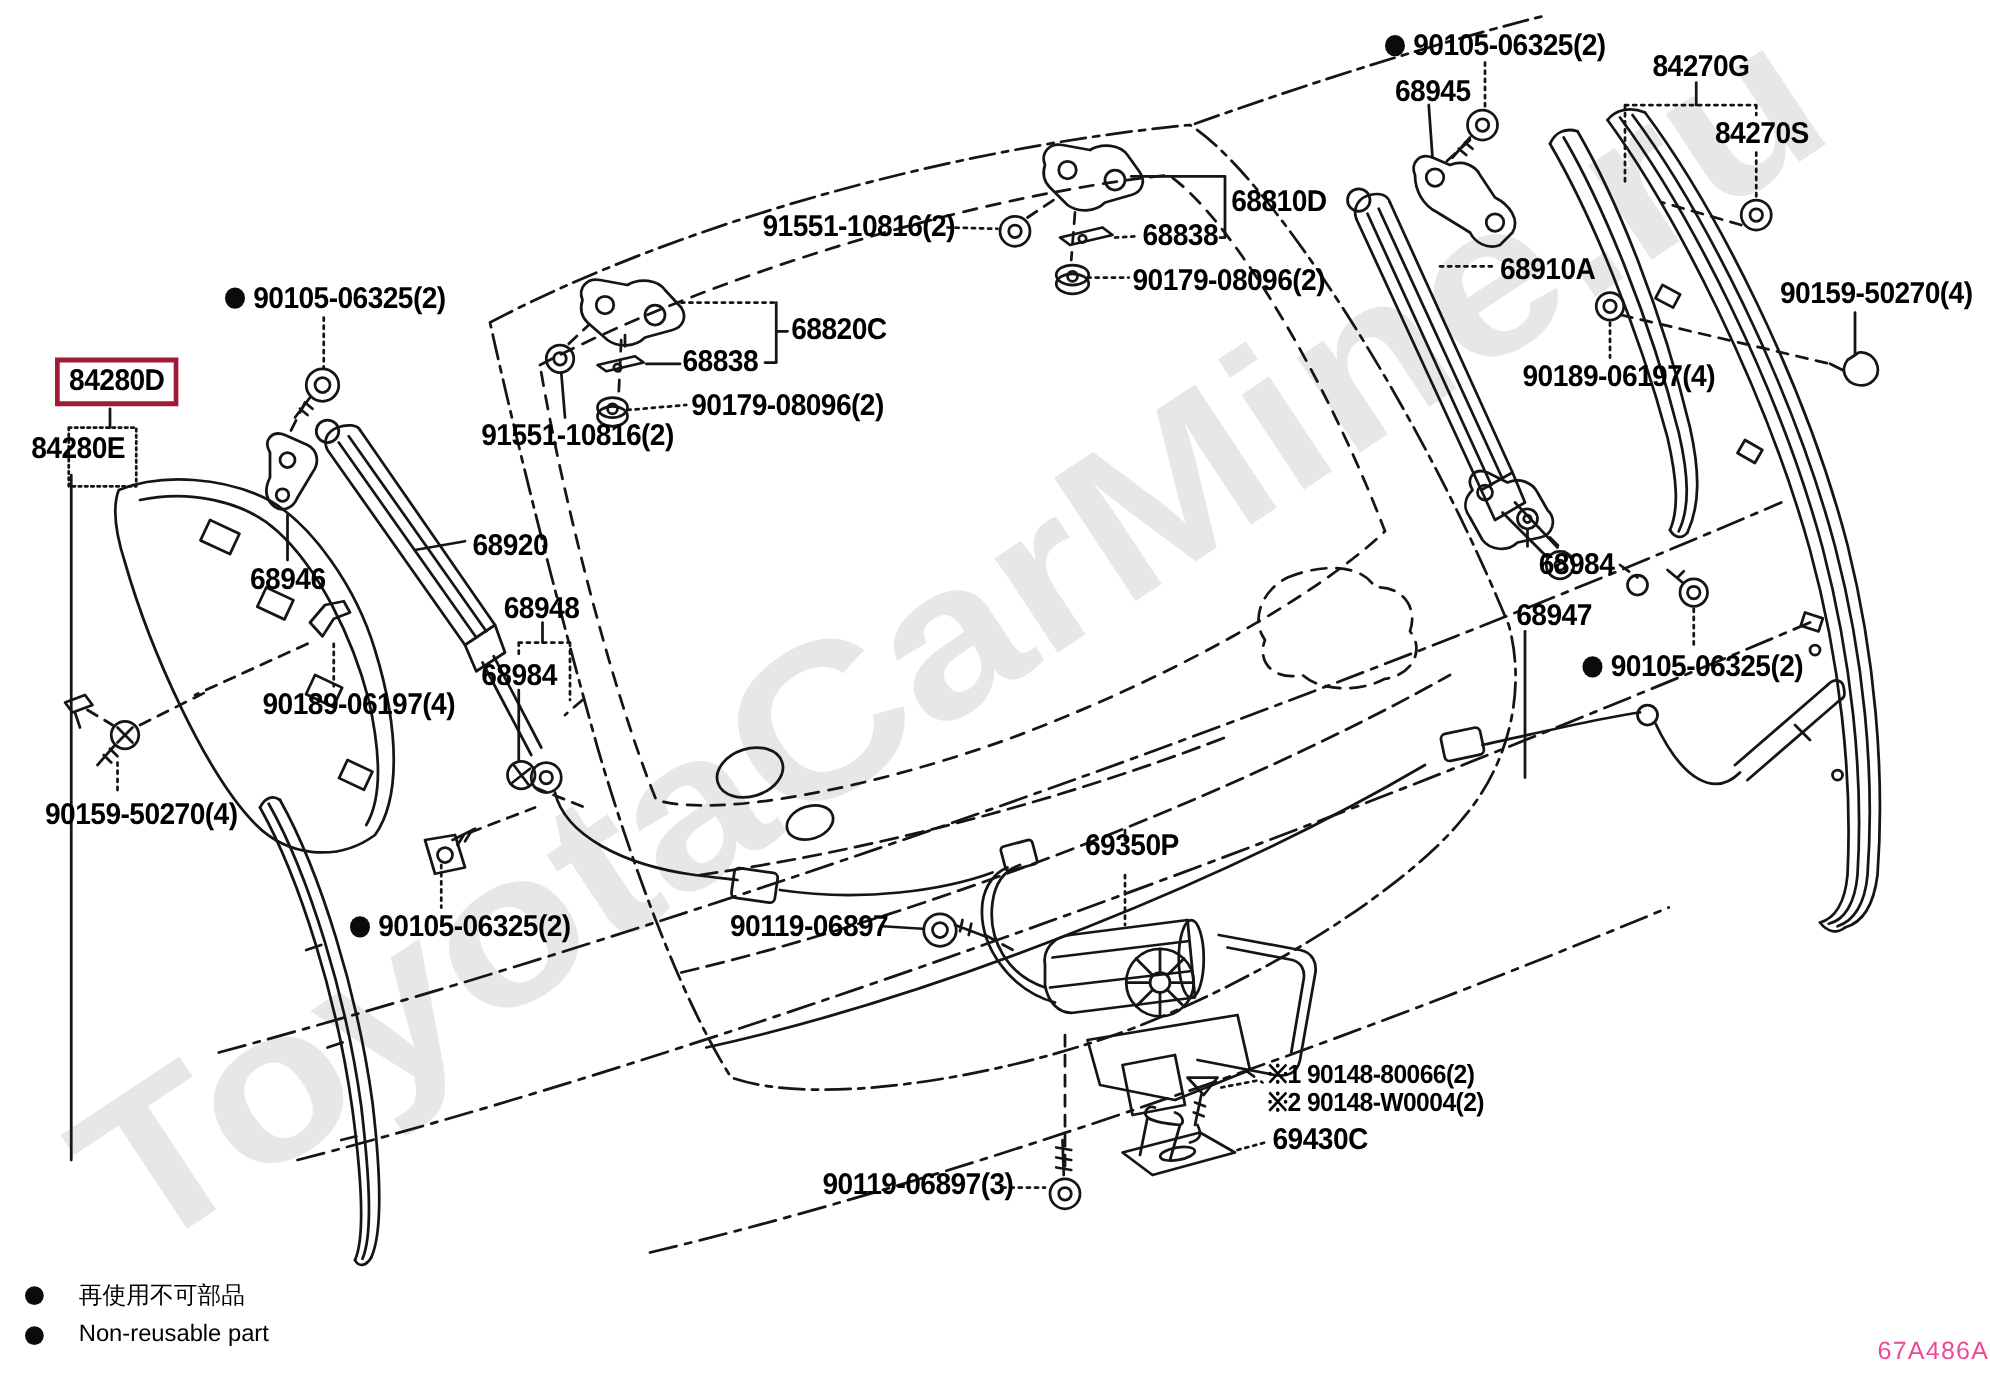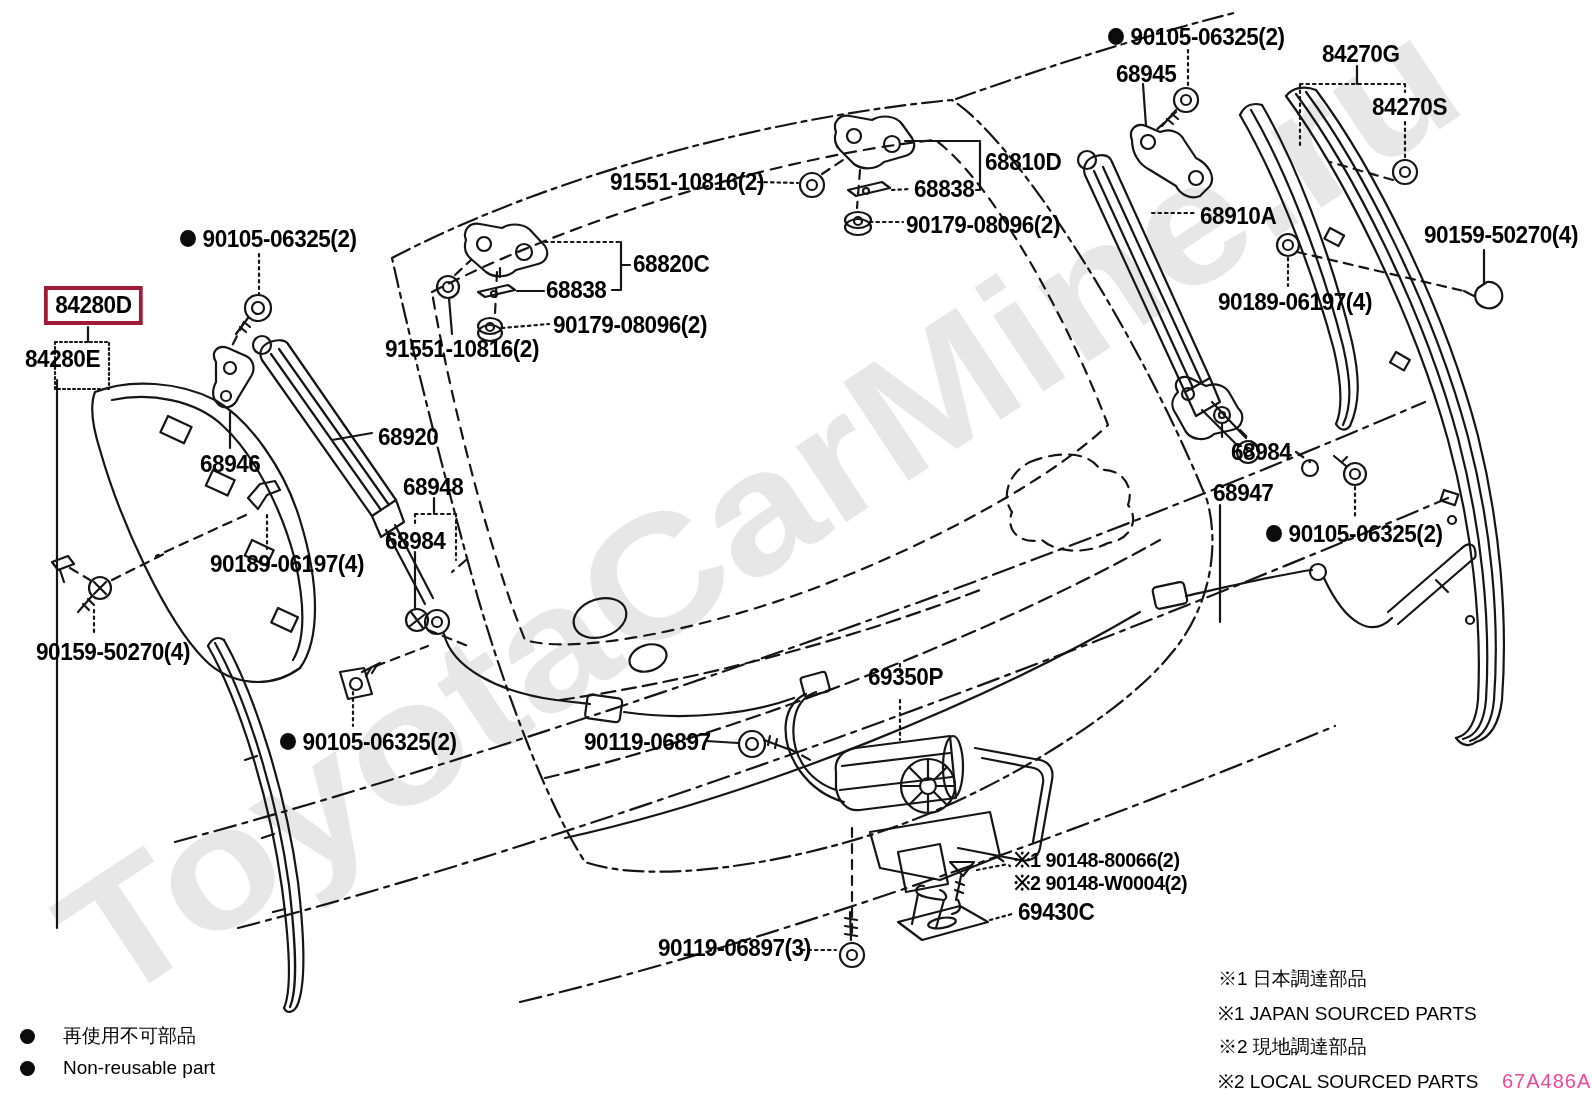--- a/index.html
+++ b/index.html
@@ -416,22 +416,16 @@
   <div class="lrow">
     <span class="bullet sm"></span>
     <span>再使用不可部品</span>
   </div>
   <div class="lrow">
     <span class="bullet sm"></span>
     <span>Non-reusable part</span>
   </div>
 </div>
 
-<div class="legend-right">
-  <div>※1 日本調達部品</div>
-  <div>※1 JAPAN SOURCED PARTS</div>
-  <div>※2 現地調達部品</div>
-  <div>※2 LOCAL SOURCED PARTS</div>
+
+<div class="doc-code">67A486A</div>
+
 </div>
 
-<div class="doc-code">67A486A</div>
-
-</div>
-
 </body></html>

